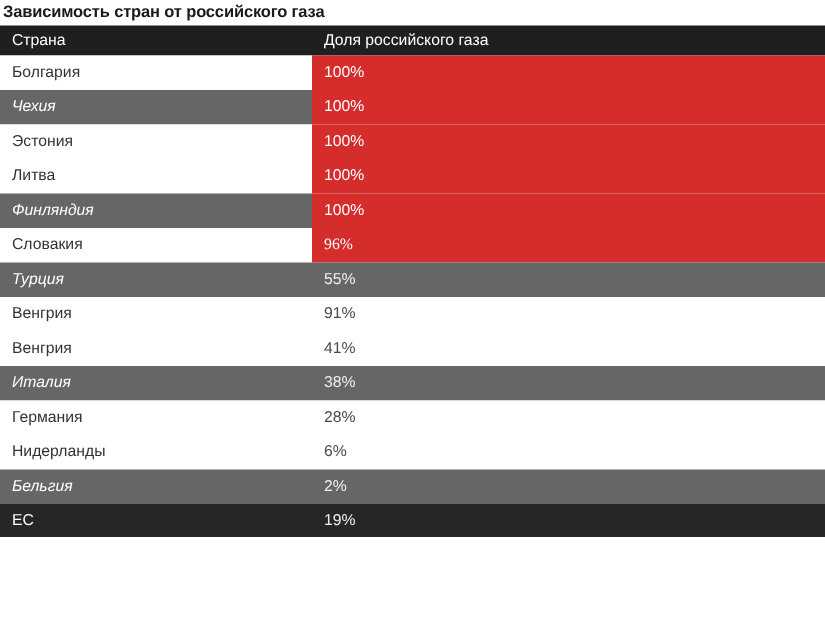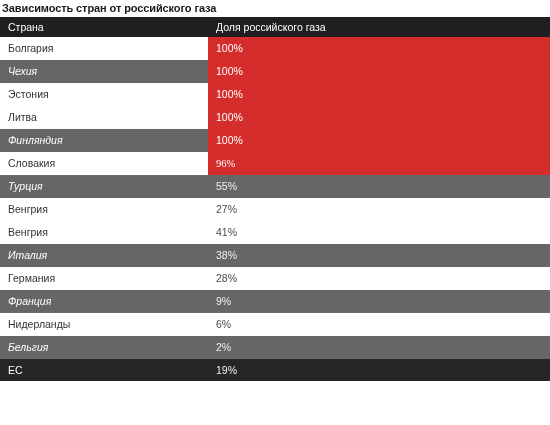--- a/index.html
+++ b/index.html
@@ -157,37 +157,33 @@
           <tr>
             <td class="c-light">Словакия</td>
             <td class="v-red v-red-last">96%</td>
           </tr>
           <tr>
             <td class="c-gray">Турция</td>
             <td class="v-gray">55%</td>
           </tr>
           <tr>
             <td class="c-light">Венгрия</td>
-            <td class="v-light">27%</td>
+            <td class="v-light">91%</td>
           </tr>
           <tr>
             <td class="c-light">Венгрия</td>
             <td class="v-light">41%</td>
           </tr>
           <tr>
             <td class="c-gray">Италия</td>
             <td class="v-gray">38%</td>
           </tr>
           <tr>
             <td class="c-light">Германия</td>
             <td class="v-light">28%</td>
-          </tr>
-          <tr>
-            <td class="c-gray">Франция</td>
-            <td class="v-gray">9%</td>
           </tr>
           <tr>
             <td class="c-light">Нидерланды</td>
             <td class="v-light">6%</td>
           </tr>
           <tr>
             <td class="c-gray">Бельгия</td>
             <td class="v-gray">2%</td>
           </tr>
           <tr class="row-total">

